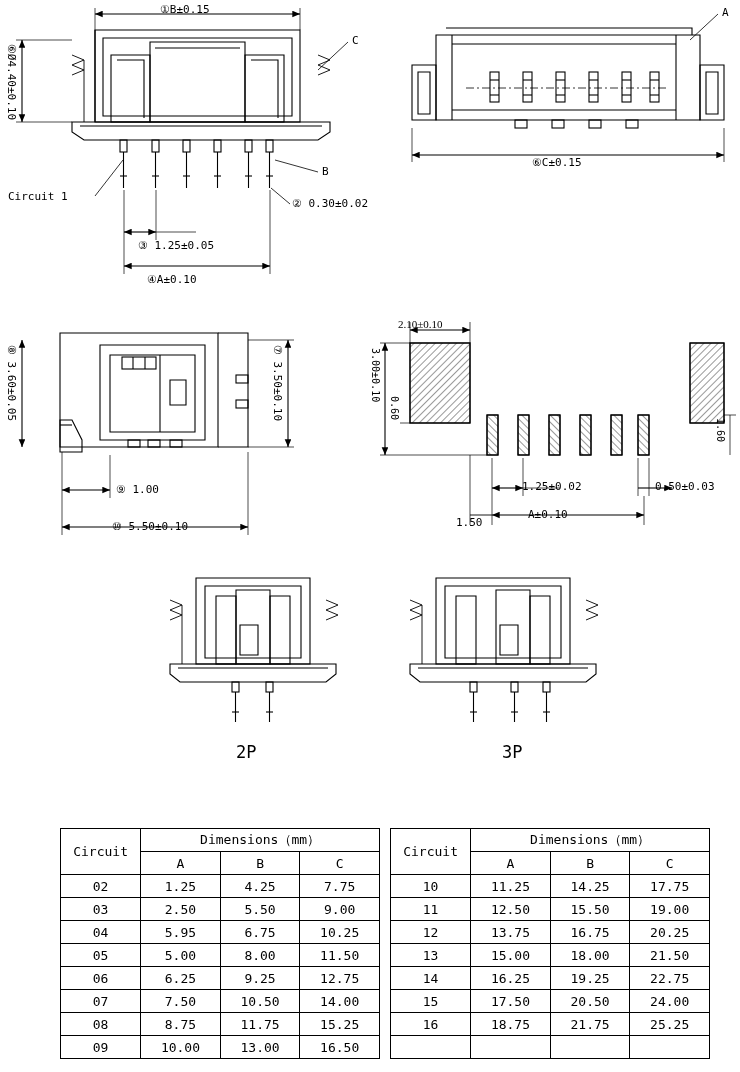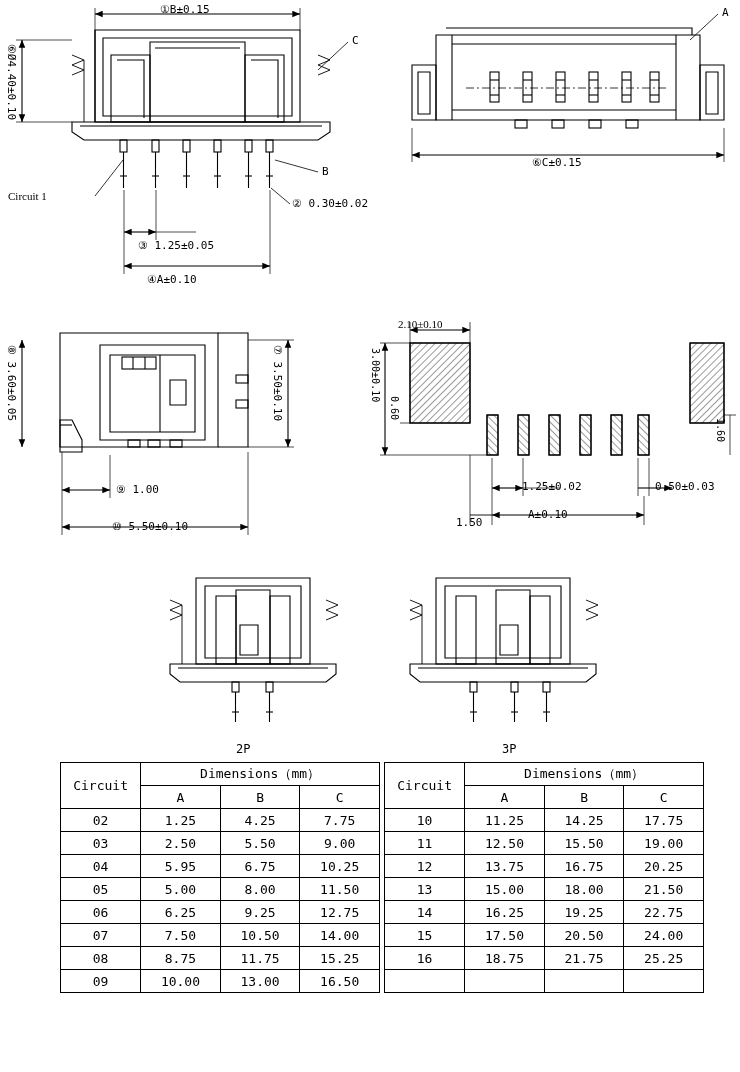--- a/index.html
+++ b/index.html
@@ -3,29 +3,29 @@
 <meta charset="utf-8">
 <style>
   html,body{margin:0;padding:0;background:#ffffff;}
   body{width:740px;height:1072px;position:relative;font-family:"DejaVu Sans Mono",monospace;color:#000;}
   .stage{position:absolute;left:0;top:0;width:614px;height:1072px;}
   svg{display:block;}
   .lbl{position:absolute;font-family:"DejaVu Sans Mono",monospace;font-size:11px;color:#000;white-space:nowrap;}
   .lbl.sm{font-size:10px;}
   .vert{transform-origin:left top;}
   
-  .tblwrap{position:absolute;left:60px;top:762px;display:flex;gap:4px;}
+  .tblwrap{position:absolute;left:60px;top:828px;display:flex;gap:10px;}
   table{border-collapse:collapse;font-family:"DejaVu Sans Mono",monospace;font-size:13px;}
   table td,table th{border:1px solid #000;text-align:center;padding:1px 0;font-weight:normal;}
   .t1{width:320px;}
   .t2{width:320px;}
   .t1 td.c0,.t2 td.c0{width:80px;}
   .t1 td.c1,.t1 td.c2,.t1 td.c3,.t2 td.c1,.t2 td.c2,.t2 td.c3{width:80px;}
   .rowh td{height:20px;}
-  .lbl2p{position:absolute;font-size:12px;font-family:"DejaVu Sans Mono",monospace;}
+  .lbl2p{position:absolute;font-size:17px;font-family:"DejaVu Sans Mono",monospace;}
 </style>
 </head>
 <body>
 
 <div class="stage">
 
 <svg width="740" height="1072" viewBox="0 0 740 1072">
   <defs>
     <marker id="ar" markerWidth="8" markerHeight="8" refX="7" refY="3" orient="auto">
       <path d="M0,0 L7,3 L0,6 z" fill="#000"></path>
@@ -285,21 +285,21 @@
   <line x1="546.5" y1="692" x2="546.5" y2="722"></line>
   <line x1="543" y1="712" x2="550" y2="712"></line>
 
   </g>
 </svg>
 
 <div class="lbl" style="left:160px;top:3px;">①B±0.15</div>
 <div class="lbl vert" style="left:18px;top:44px;transform:rotate(90deg);">⑥Ø4.40±0.10</div>
 <div class="lbl" style="left:352px;top:34px;">C</div>
 <div class="lbl" style="left:322px;top:165px;">B</div>
-<div class="lbl" style="left:8px;top:190px;font-family:Liberation Serif, serif;">Circuit 1</div>
+<div class="lbl" style="left:8px;top:190px;">Circuit 1</div>
 <div class="lbl" style="left:292px;top:197px;">② 0.30±0.02</div>
 <div class="lbl" style="left:138px;top:239px;">③ 1.25±0.05</div>
 <div class="lbl" style="left:147px;top:273px;">④A±0.10</div>
 
 <div class="lbl" style="left:722px;top:6px;">A</div>
 <div class="lbl" style="left:532px;top:156px;">⑥C±0.15</div>
 
 <div class="lbl vert" style="left:18px;top:345px;transform:rotate(90deg);">⑧ 3.60±0.05</div>
 <div class="lbl vert" style="left:284px;top:345px;transform:rotate(90deg);">⑦ 3.50±0.10</div>
 <div class="lbl" style="left:116px;top:483px;">⑨ 1.00</div>

